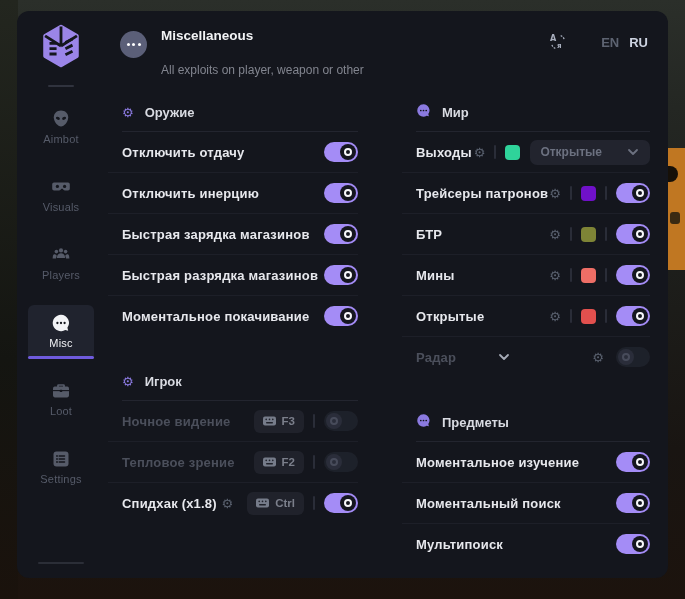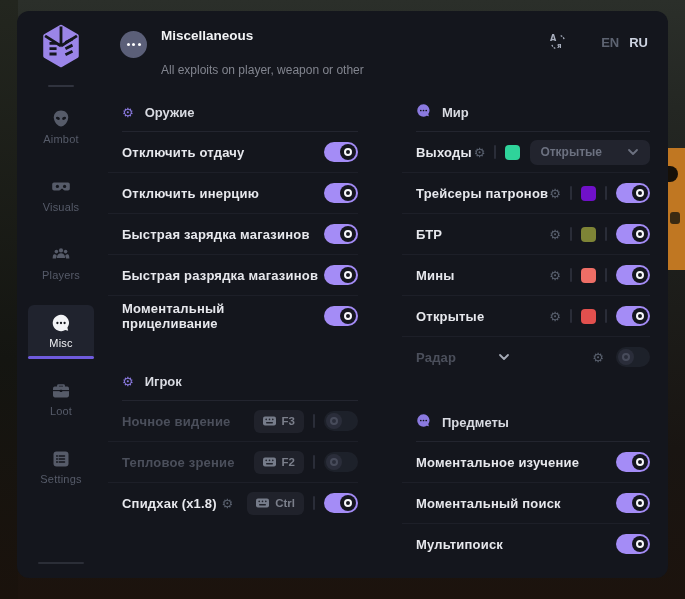--- a/index.html
+++ b/index.html
@@ -241,21 +241,21 @@
                 <span class="row-label grow">Быстрая разрядка магазинов</span>
                 <div class="ctrls">
                   <div class="toggle on">
                     <div class="knob">
                       <div class="ring"></div>
                     </div>
                   </div>
                 </div>
               </div>
               <div class="row">
-                <span class="row-label grow">Моментальный прицеливание</span>
+                <span class="row-label grow">Моментальное покачивание</span>
                 <div class="ctrls">
                   <div class="toggle on">
                     <div class="knob">
                       <div class="ring"></div>
                     </div>
                   </div>
                 </div>
               </div>
             </div>
           </div>

